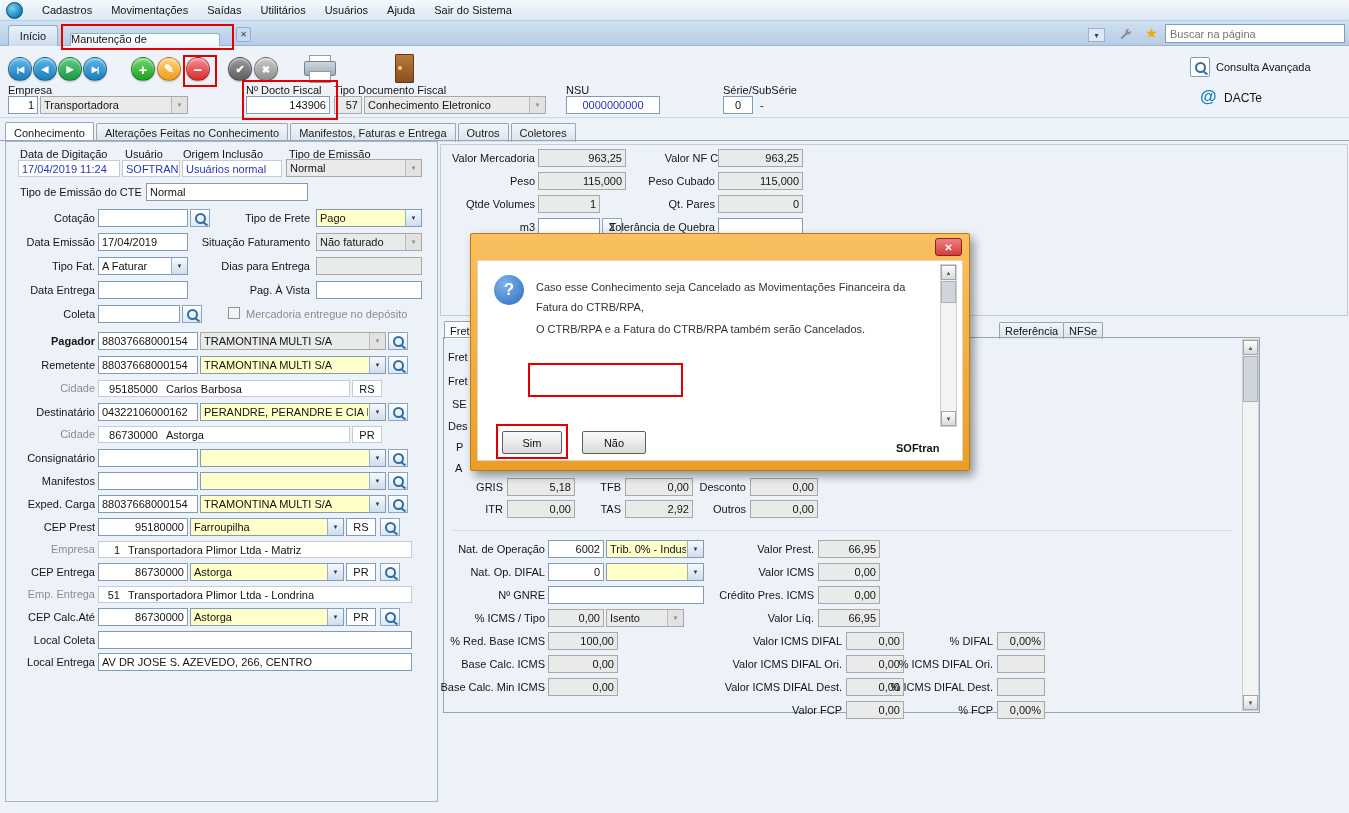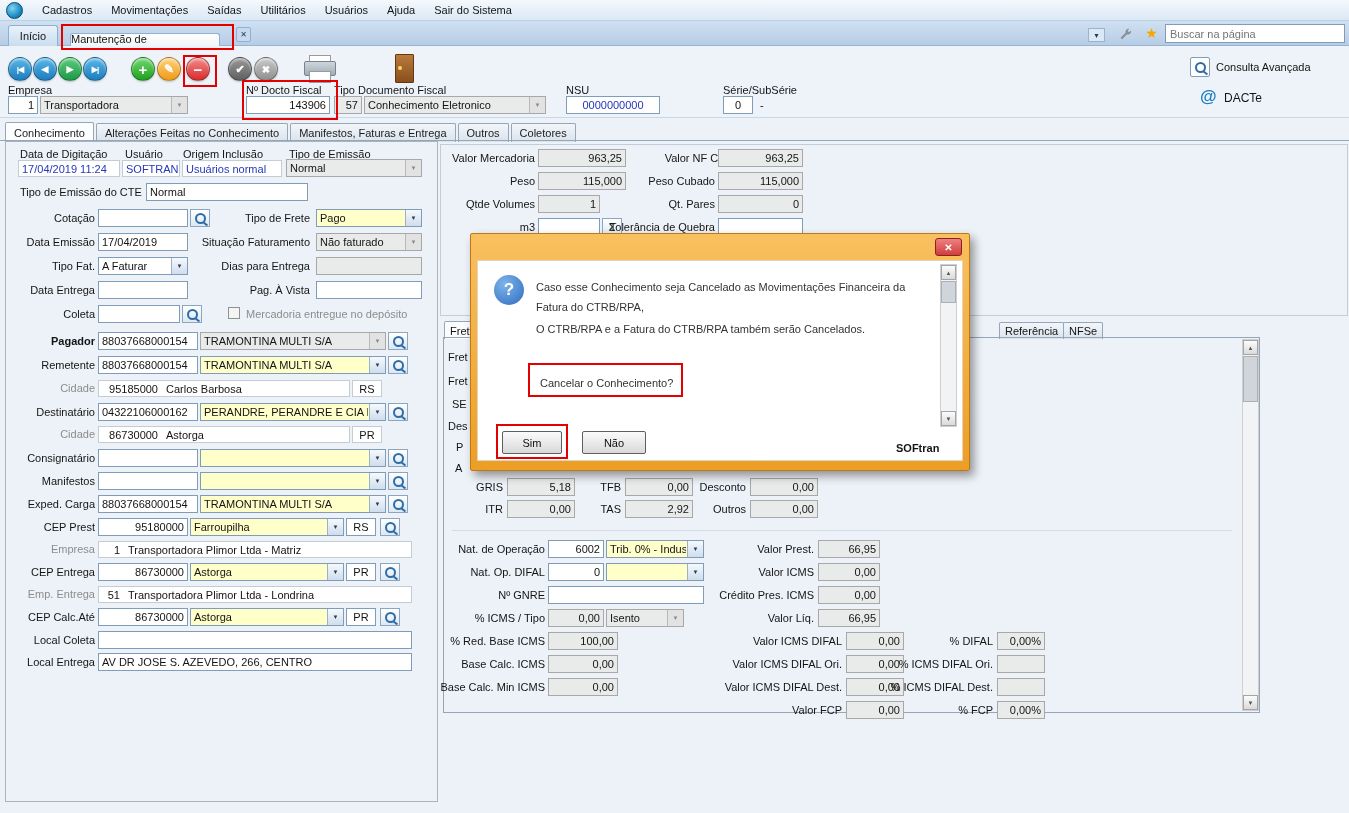--- a/index.html
+++ b/index.html
@@ -440,21 +440,20 @@
   <div class="sbtn" style="left:1243px;top:340px;">▲</div>
   <div class="sthumb" style="left:1243px;top:356px;width:15px;height:46px;"></div>
   <div class="sbtn" style="left:1243px;top:695px;">▼</div>
 
   <div class="dlg">
     <div class="dlg-close">✕</div>
     <div class="dlg-body">
       <div class="qicon">?</div>
       <div class="dlg-text" style="top:16px;">Caso esse Conhecimento seja Cancelado as Movimentações Financeira da Fatura do CTRB/RPA,</div>
       <div class="dlg-text" style="top:58px;">O CTRB/RPA e a Fatura do CTRB/RPA também serão Cancelados.</div>
-      <div class="dlg-text" style="left:62px;top:112px;">Cancelar o Conhecimento?</div>
       <div class="sbar" style="left:462px;top:3px;height:163px;"></div>
       <div class="sbtn" style="left:463px;top:4px;">▲</div>
       <div class="sthumb" style="left:463px;top:20px;width:15px;height:22px;"></div>
       <div class="sbtn" style="left:463px;top:150px;">▼</div>
       <div class="btn" style="left:24px;top:170px;width:60px;">Sim</div>
       <div class="btn" style="left:104px;top:170px;width:64px;">Não</div>
       <div class="lbl b" style="left:418px;top:181px;">SOFtran</div>
     </div>
   </div>
 

